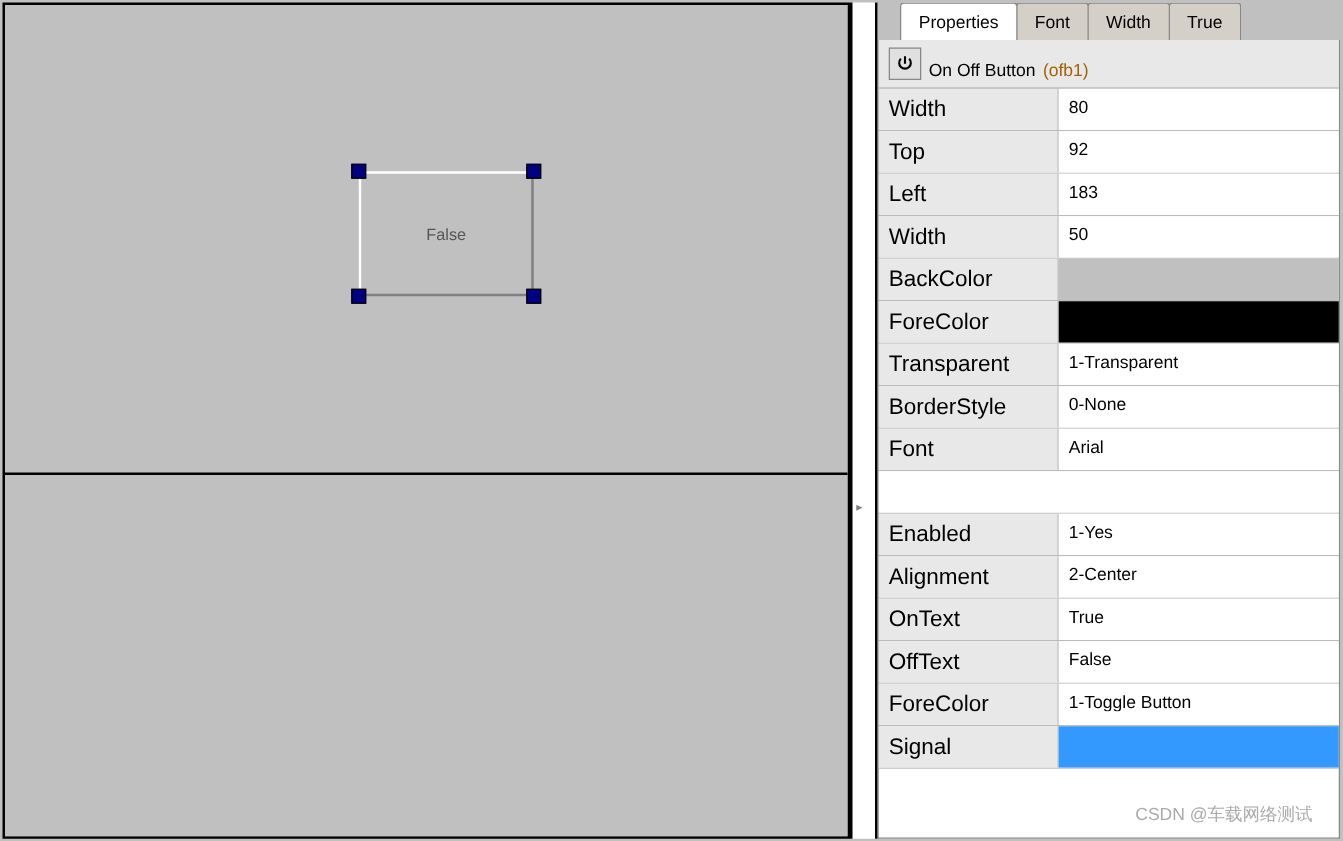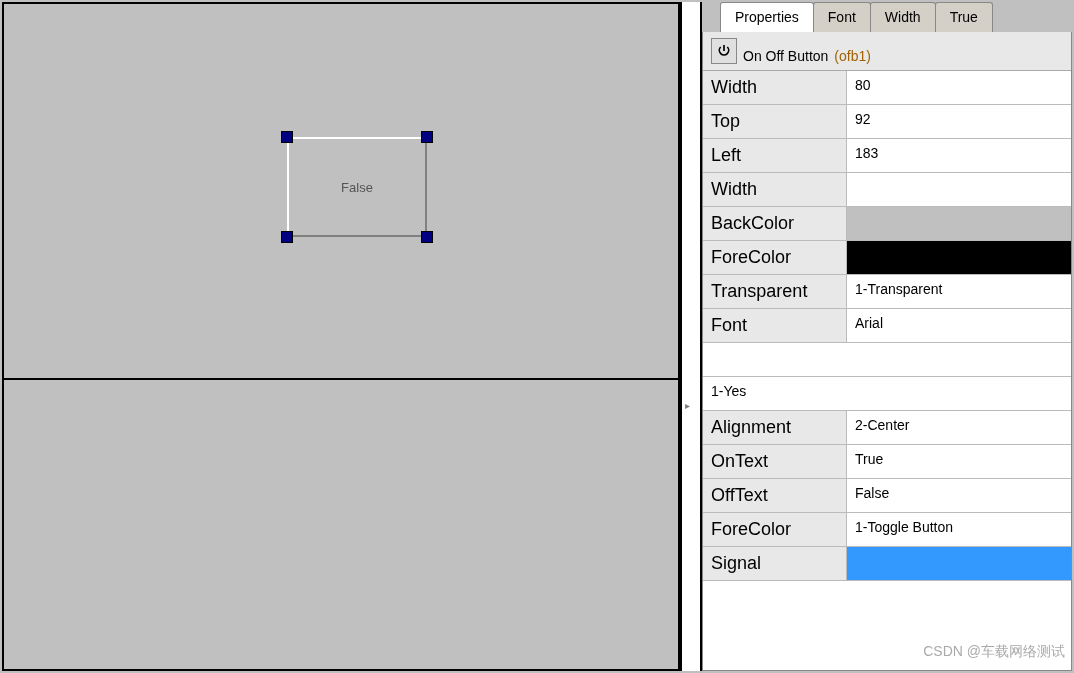--- a/index.html
+++ b/index.html
@@ -164,21 +164,21 @@
       font-size: 14px;
       font-family: Arial, sans-serif;
       outline: none;
       background: transparent;
     }
     .swatch-black { background: #000 !important; }
     .swatch-gray { background: #c0c0c0 !important; }
     .swatch-blue { background: #3399ff !important; }
     .watermark {
       position: absolute;
-      right: 9px;
+      right: 24px;
       bottom: 12px;
       color: #aaa;
       font-size: 14px;
       pointer-events: none;
     }
   </style>
 </head>
 <body>
 
 <div class="left-area">
@@ -228,47 +228,57 @@
           </div>
         </div>
         <div class="prop-row">
           <div class="prop-label">Left</div>
           <div class="prop-value">
             <input type="text" value="183" style="">
           </div>
         </div>
         <div class="prop-row">
           <div class="prop-label">Width</div>
+          <div class="prop-value">
+            <input type="text" value="50" style="">
+          </div>
         </div>
         <div class="prop-row">
           <div class="prop-label">BackColor</div>
           <div class="prop-value swatch-gray"></div>
         </div>
         <div class="prop-row">
           <div class="prop-label">ForeColor</div>
           <div class="prop-value swatch-black"></div>
         </div>
         <div class="prop-row">
           <div class="prop-label">Transparent</div>
           <div class="prop-value">
             <input type="text" value="1-Transparent" style="">
           </div>
         </div>
         <div class="prop-row">
+          <div class="prop-label">BorderStyle</div>
+          <div class="prop-value">
+            <input type="text" value="0-None" style="">
+          </div>
+        </div>
+        <div class="prop-row">
           <div class="prop-label">Font</div>
           <div class="prop-value">
             <input type="text" value="Arial" style="">
           </div>
         </div>
         <div class="prop-row">
           <div class="prop-value">
             <input type="text" style="">
           </div>
         </div>
         <div class="prop-row">
+          <div class="prop-label">Enabled</div>
           <div class="prop-value">
             <input type="text" value="1-Yes" style="">
           </div>
         </div>
         <div class="prop-row">
           <div class="prop-label">Alignment</div>
           <div class="prop-value">
             <input type="text" value="2-Center" style="">
           </div>
         </div>

